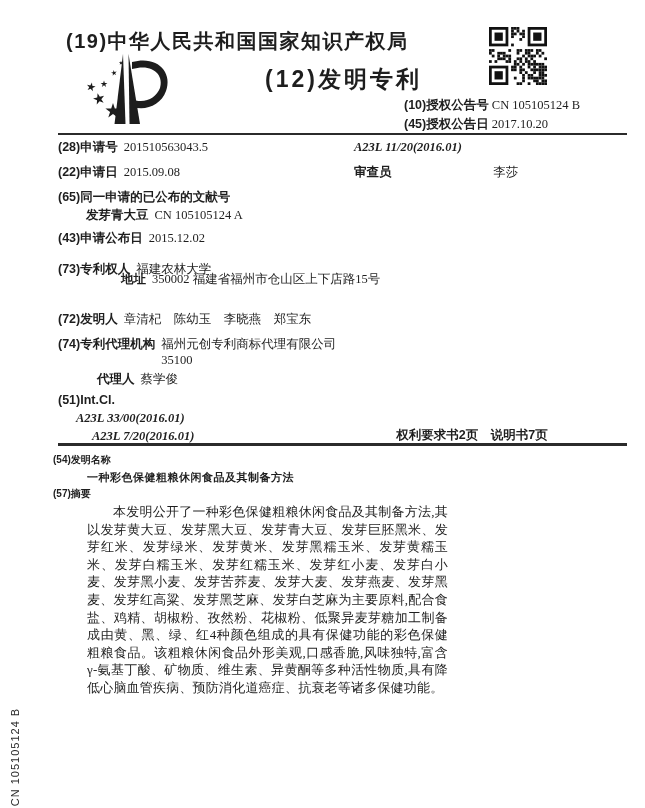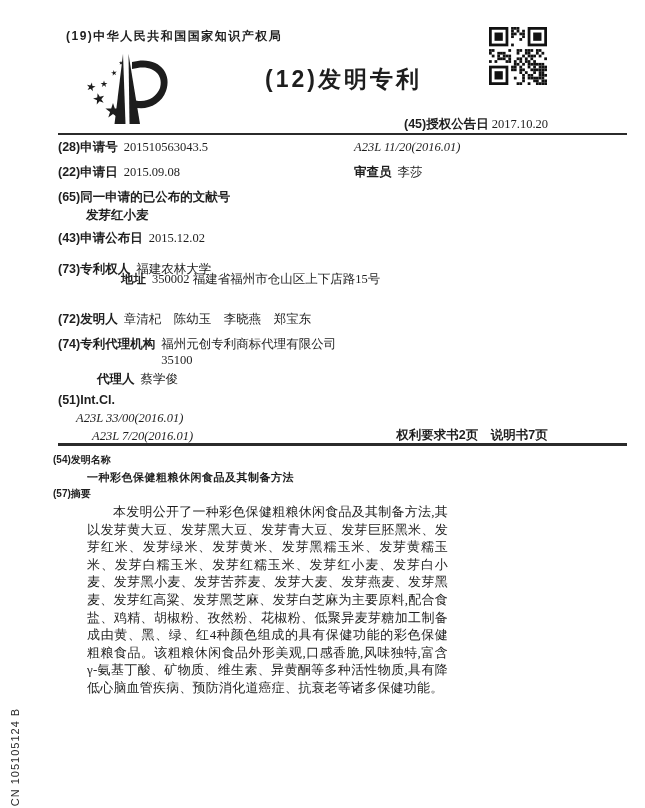--- a/index.html
+++ b/index.html
@@ -3,21 +3,21 @@
 <meta charset="utf-8">
 <style>
   html,body{margin:0;padding:0;background:#9a9a9a;}
   .page{
     position:relative;width:645px;height:808px;margin:0 auto;
     background:#ffffff;color:#1e1e1e;overflow:hidden;
     font-family:"Liberation Serif","DejaVu Serif",serif;
   }
   .abs{position:absolute;}
   .office{
-    top:28px;left:66px;font-size:12px;font-weight:bold;letter-spacing:1.5px;
+    top:28px;left:66px;font-size:20px;font-weight:bold;letter-spacing:1.5px;
     font-family:"Liberation Sans","DejaVu Sans",sans-serif;
   }
   .doc-type{
     top:64px;left:0;width:645px;text-align:center;
     font-size:23px;font-weight:bold;letter-spacing:3px;
     font-family:"Liberation Sans","DejaVu Sans",sans-serif;
     padding-left:21px;
   }
   .logo{left:76px;top:48px;width:102px;height:88px;}
   .qr{left:489px;top:27px;width:58px;height:58px;}
@@ -38,26 +38,26 @@
   }
   .row .val{flex:1 1 auto;}
   .r21{top:140px;} .r22{top:165px;} .r65{top:190px;}
   .r65b{top:208px;left:86px;width:250px;}
   .r43{top:231px;} .r73{top:262px;}
   .raddr{top:272px;left:97px;width:262px;margin-left:24px;}
   .r72{top:312px;} .r74{top:337px;width:300px;}
   .ragent{top:372px;left:97px;}
   .r51{top:393px;}
   .ipc{
-    font-size:12.5px;line-height:15px;font-style:italic;font-weight:normal;
+    font-size:12.5px;line-height:15px;font-style:italic;font-weight:bold;
     font-family:"Liberation Serif","DejaVu Serif",serif;white-space:nowrap;
   }
   .ipc1{top:411px;left:76px;} .ipc2{top:429px;left:92px;}
   .rc-ipc{top:140px;left:354px;}
-  .rexam{top:165px;left:354px;width:260px;}
+  .rexam{top:165px;left:354px;width:260px;text-align:center;}
   .pages{
     top:427px;left:352px;width:240px;text-align:center;
     font-size:12.5px;font-weight:bold;
     font-family:"Liberation Sans","DejaVu Sans",sans-serif;white-space:nowrap;
   }
   .s54{top:453px;} .s57{top:487px;}
   .sec-label{
     left:53px;font-size:10px;font-weight:bold;
     font-family:Liberation Sans, sans-serif;
   }
@@ -227,20 +227,24 @@
       <rect x="60" y="57" width="3" height="3"></rect>
       <rect x="30" y="60" width="3" height="3"></rect>
       <rect x="33" y="60" width="3" height="3"></rect>
       <rect x="42" y="60" width="3" height="3"></rect>
       <rect x="51" y="60" width="3" height="3"></rect>
       <rect x="54" y="60" width="3" height="3"></rect>
       <rect x="57" y="60" width="3" height="3"></rect>
       <rect x="60" y="60" width="3" height="3"></rect>
     </svg>
 
+  <div class="abs publine g10">
+    <span class="lbl">(10)授权公告号</span>
+    <span class="val">CN 105105124 B</span>
+  </div>
   <div class="abs publine g45">
     <span class="lbl">(45)授权公告日</span>
     <span class="val">2017.10.20</span>
   </div>
 
   <div class="abs rule rule1"></div>
 
   <div class="abs row r21">
     <span class="lbl">(28)申请号</span>
     <span class="val">201510563043.5</span>
@@ -248,21 +252,22 @@
 
   <div class="abs row r22">
     <span class="lbl">(22)申请日</span>
     <span class="val">2015.09.08</span>
   </div>
 
   <div class="abs row r65">
     <span class="lbl">(65)同一申请的已公布的文献号</span>
   </div>
   <div class="abs row r65b">
-    <span class="lbl">发芽红小麦</span>
+    <span class="lbl">发芽青大豆</span>
+    <span class="val">CN 105105124 A</span>
   </div>
 
   <div class="abs row r43">
     <span class="lbl">(43)申请公布日</span>
     <span class="val">2015.12.02</span>
   </div>
 
   <div class="abs row r73">
     <span class="lbl">(73)专利权人</span>
     <span class="val">福建农林大学</span>

